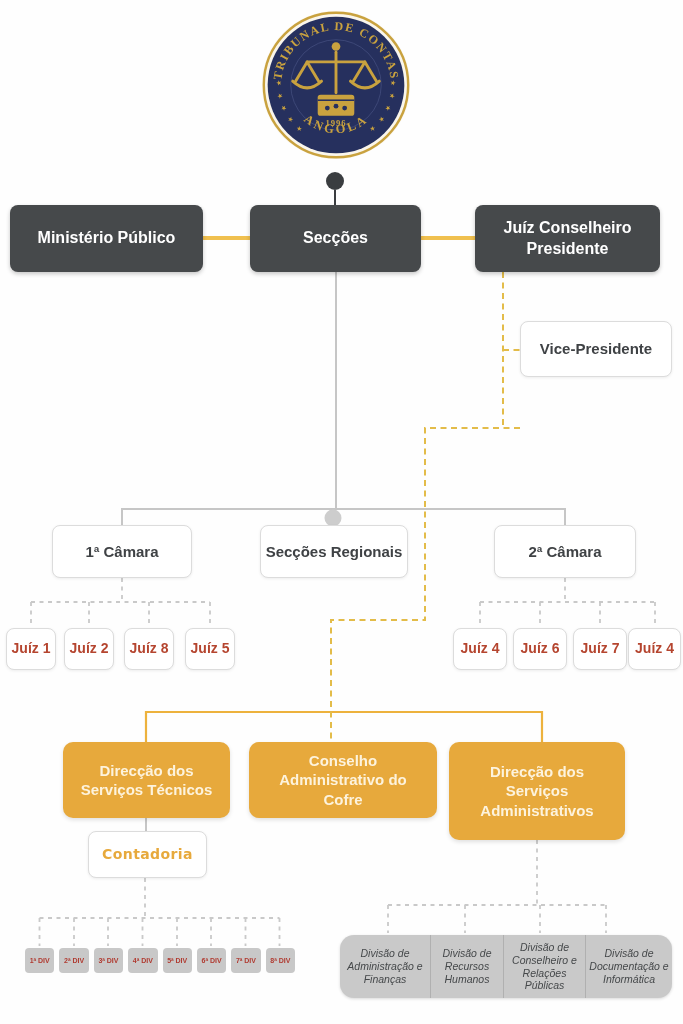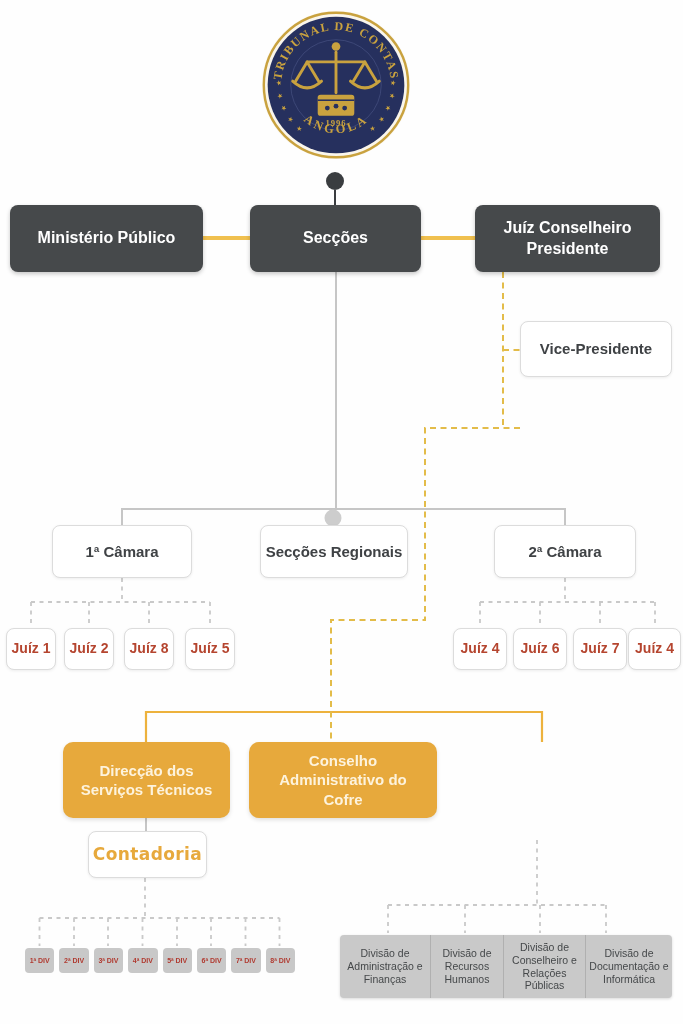--- a/index.html
+++ b/index.html
@@ -14,27 +14,27 @@
 
   .node{position:absolute;display:flex;align-items:center;justify-content:center;text-align:center;
         box-sizing:border-box;border-radius:8px;line-height:1.28;}
   .dark{background:#46494b;color:#ffffff;font-weight:bold;font-size:16px;
         box-shadow:0 2px 4px rgba(0,0,0,.22);}
   .white{background:#ffffff;border:1.5px solid #dcdcdc;color:#3f4245;font-weight:bold;font-size:15px;
          box-shadow:0 1px 3px rgba(0,0,0,.07);}
   .judge{color:#b5452f;font-size:14px;align-items:center;}
   .gold{background:#e7a93c;color:#fdf3dd;font-weight:bold;font-size:15px;border-radius:10px;
         box-shadow:0 2px 4px rgba(0,0,0,.12);padding:4px 10px;}
-  .contadoria-text{color:#e7a93c;font-weight:600;font-size:17px;letter-spacing:.4px;
+  .contadoria-text{color:#e7a93c;font-weight:600;font-size:14px;letter-spacing:.4px;
         font-family:"DejaVu Sans",sans-serif;}
   .div-row{position:absolute;left:25px;top:948px;width:270px;height:25px;display:flex;gap:5px;}
   .divbox{flex:1;background:#c8c8c8;color:#b03a30;font-weight:bold;font-size:7px;border-radius:4px;
           display:flex;align-items:center;justify-content:center;white-space:nowrap;}
-  .panel{position:absolute;left:340px;top:935px;width:332px;height:63px;background:#c9c9c9;border-radius:4px;
-         display:flex;box-shadow:0 1px 3px rgba(0,0,0,.15);}
+  .panel{position:absolute;left:340px;top:935px;width:332px;height:63px;background:#c9c9c9;border-radius:14px;
+         display:flex;box-shadow:0 1px 3px rgba(0,0,0,.15);font-style:italic;}
   .panel .col{border-left:1px solid #b0b0b0;display:flex;align-items:center;justify-content:center;
               text-align:center;font-size:10.5px;color:#45484a;line-height:1.22;padding:2px 3px;box-sizing:border-box;}
   .panel .col:first-child{border-left:none;}
 </style>
 </head>
 <body>
 
 <div class="stage">
 
   <svg class="wires" width="683" height="1024" viewBox="0 0 683 1024">
@@ -166,20 +166,23 @@
   <div class="node white judge" style="left:628px;top:628px;width:53px;height:42px">
       <span>Juíz 4</span>
     </div>
 
   <div class="node gold" style="left:63px;top:742px;width:167px;height:76px">
     <span>Direcção dos Serviços Técnicos</span>
   </div>
   <div class="node gold" style="left:249px;top:742px;width:188px;height:76px">
     <span>Conselho Administrativo do Cofre</span>
   </div>
+  <div class="node gold" style="left:449px;top:742px;width:176px;height:98px;padding:0 30px">
+    <span>Direcção dos Serviços Administrativos</span>
+  </div>
 
   <div class="node white" style="left:88px;top:831px;width:119px;height:47px">
     <span class="contadoria-text">Contadoria</span>
   </div>
 
   <div class="div-row">
     <div class="divbox">
         <span>1ª DIV</span>
       </div>
     <div class="divbox">

